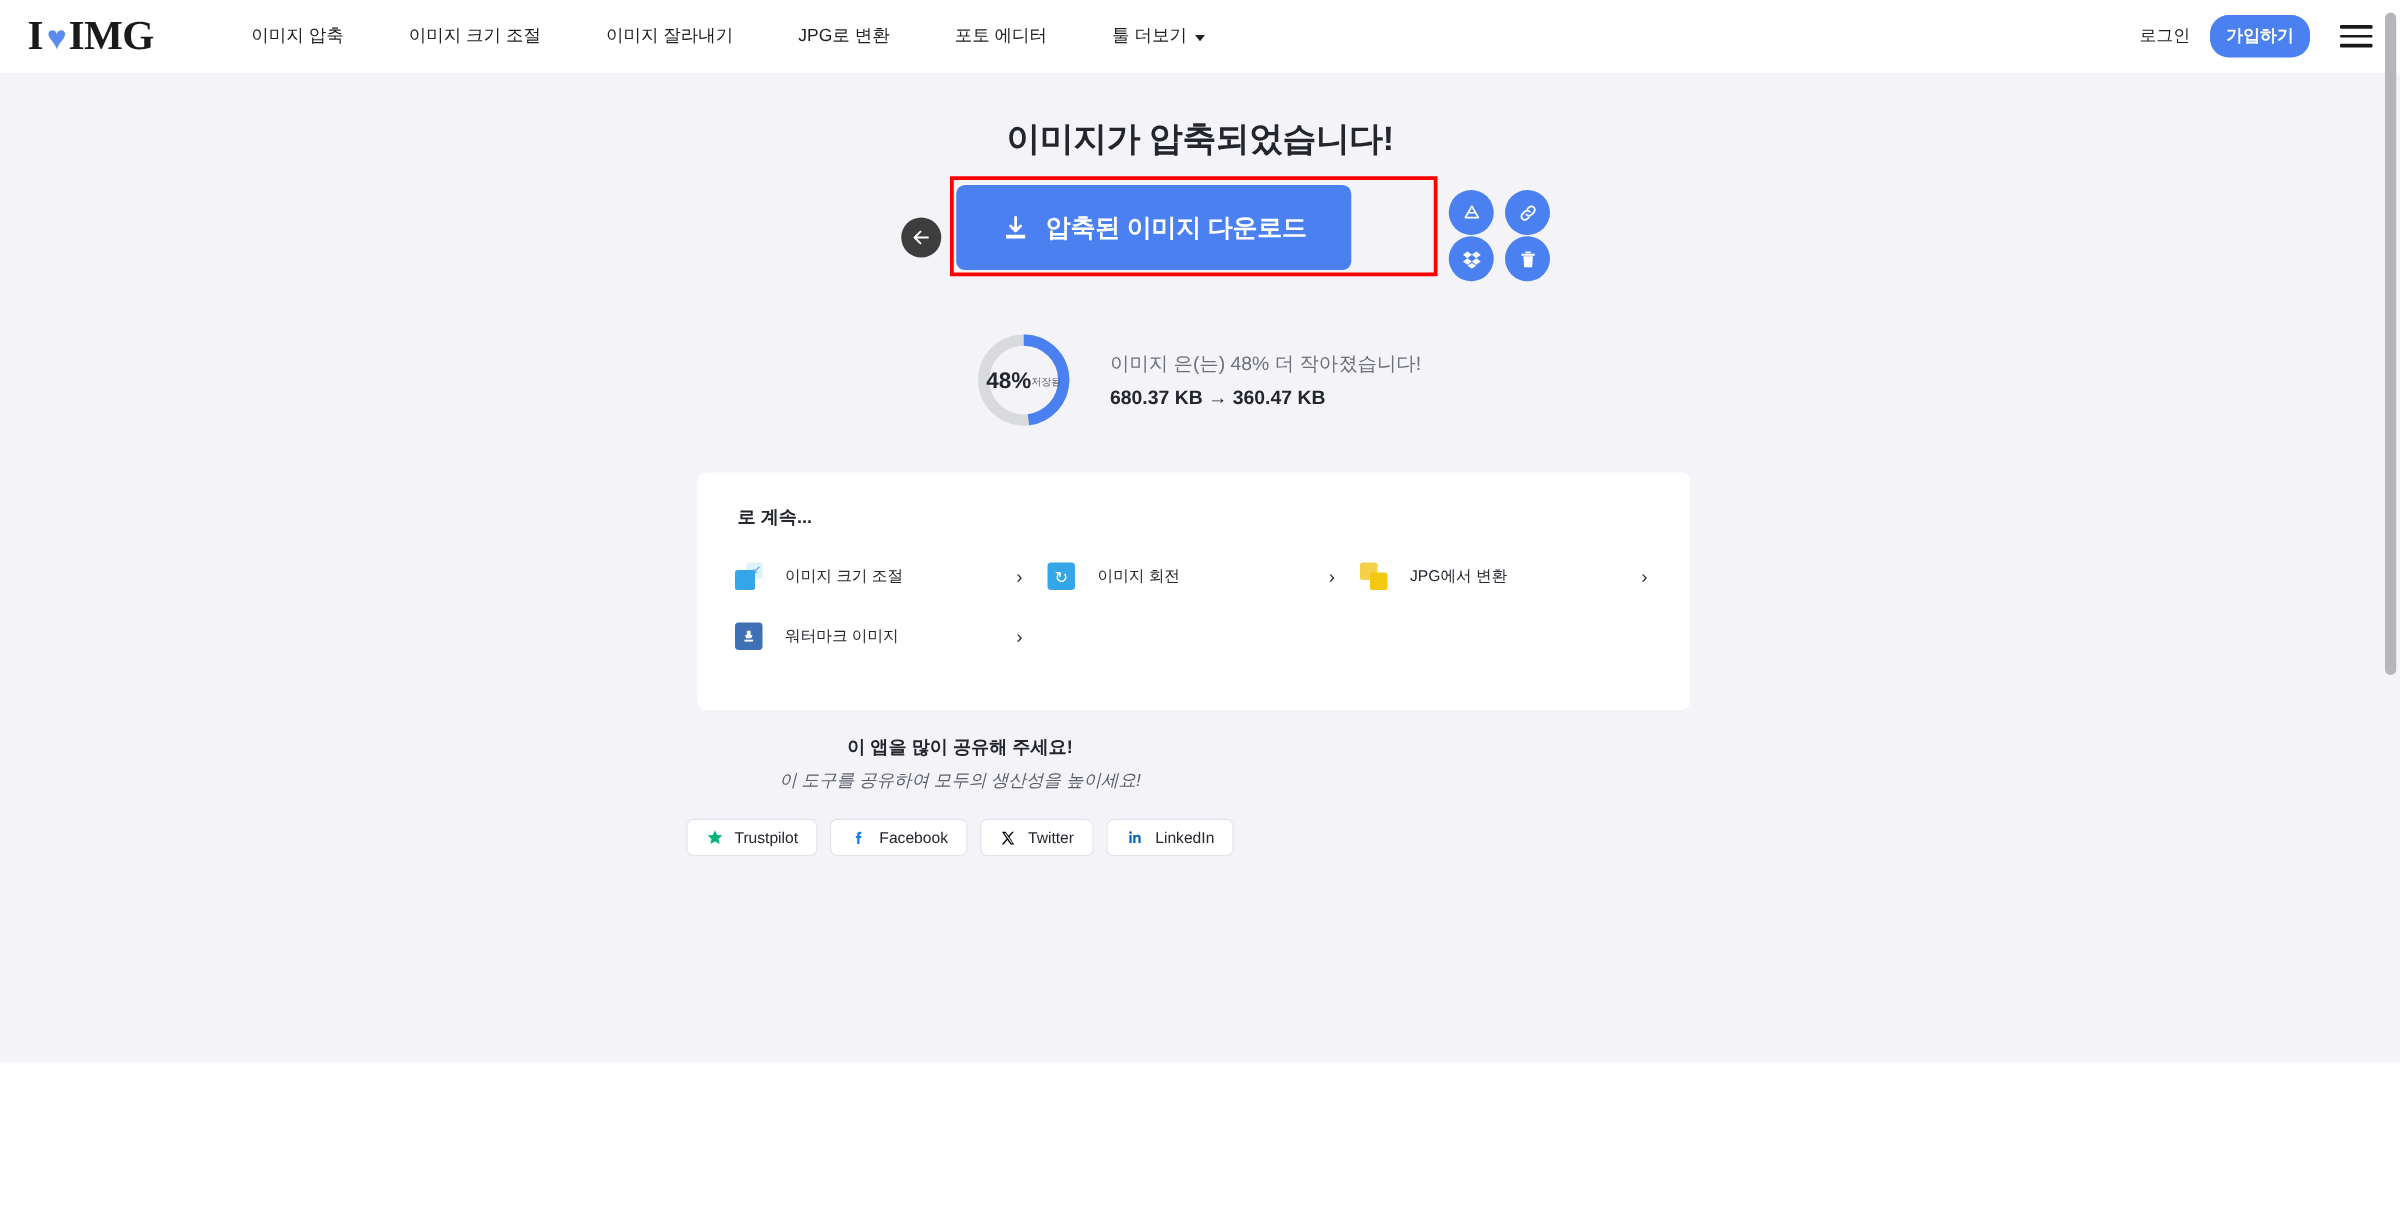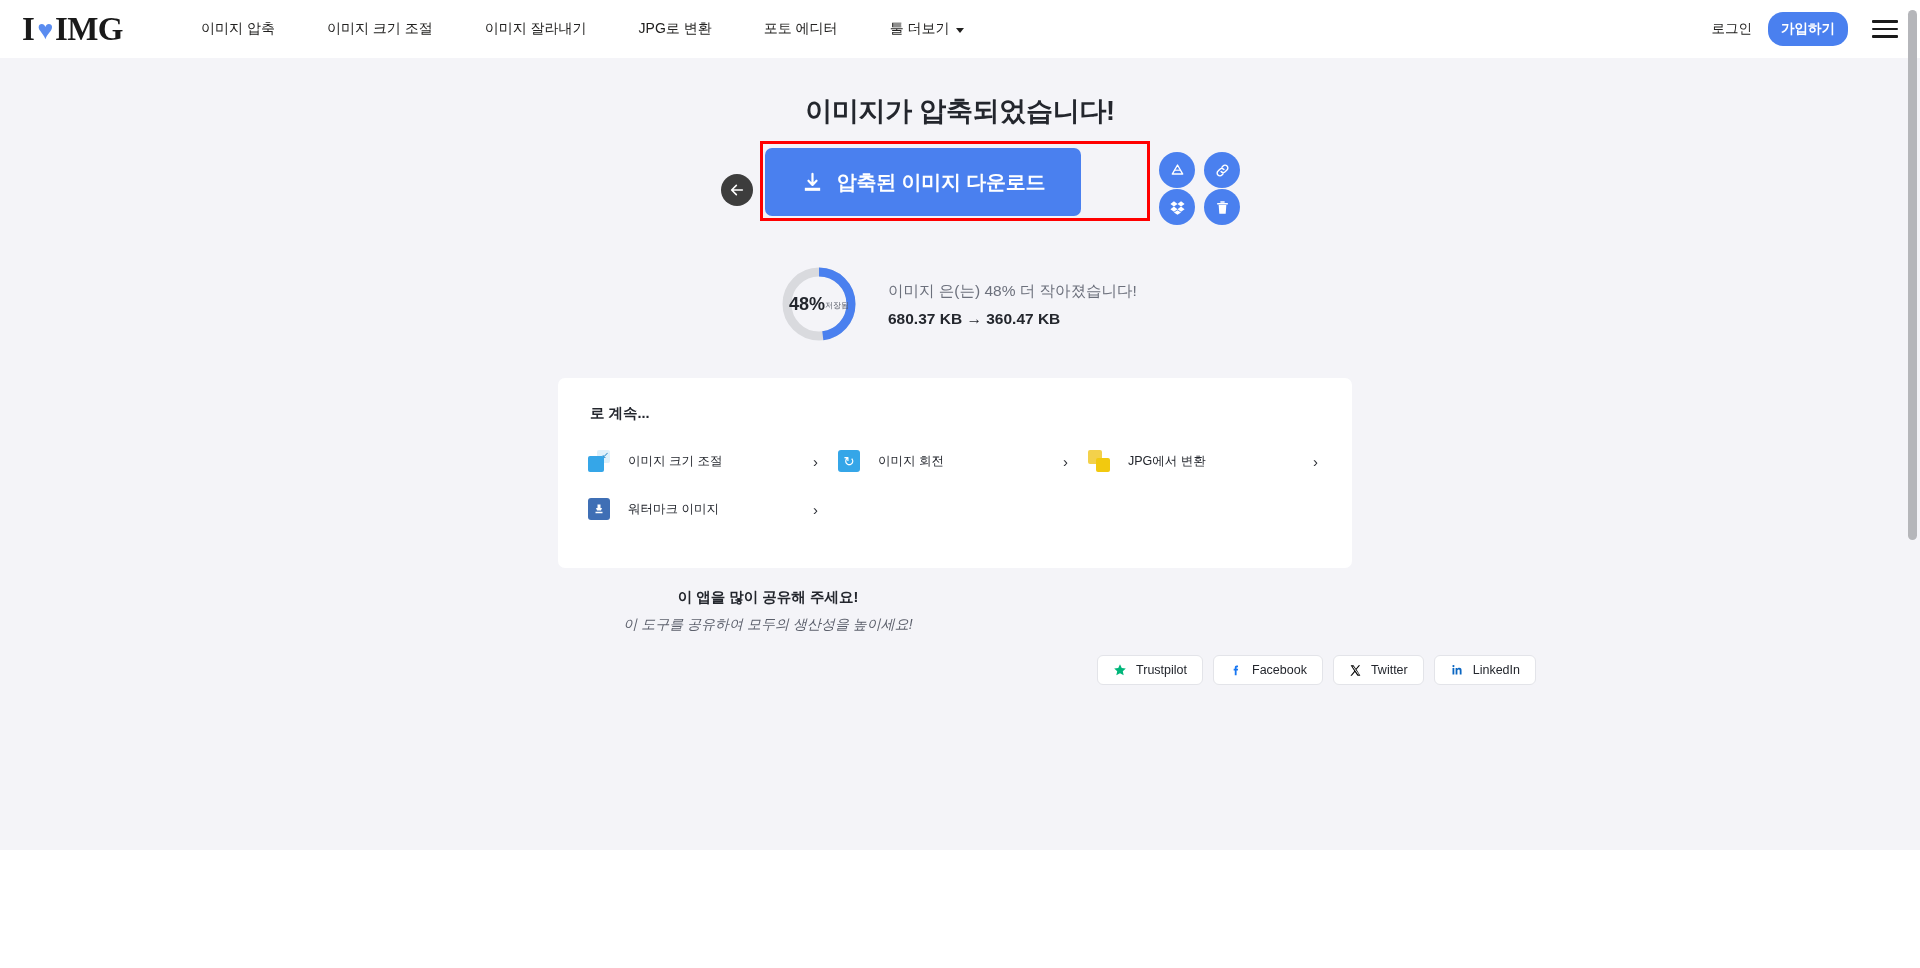--- a/index.html
+++ b/index.html
@@ -338,21 +338,21 @@
   }
   .share-sub {
     font-size: 14px;
     color: #5b5f6b;
     margin-top: 9px;
     font-style: italic;
   }
   .share-btns {
     margin-top: 21px;
     display: flex;
-    justify-content: flex-end;
+    justify-content: center;
     gap: 10px;
   }
   .share-btn {
     background: #ffffff;
     border: 1px solid #e3e4e9;
     border-radius: 6px;
     height: 30px;
     padding: 0 15px;
     display: flex;
     align-items: center;

